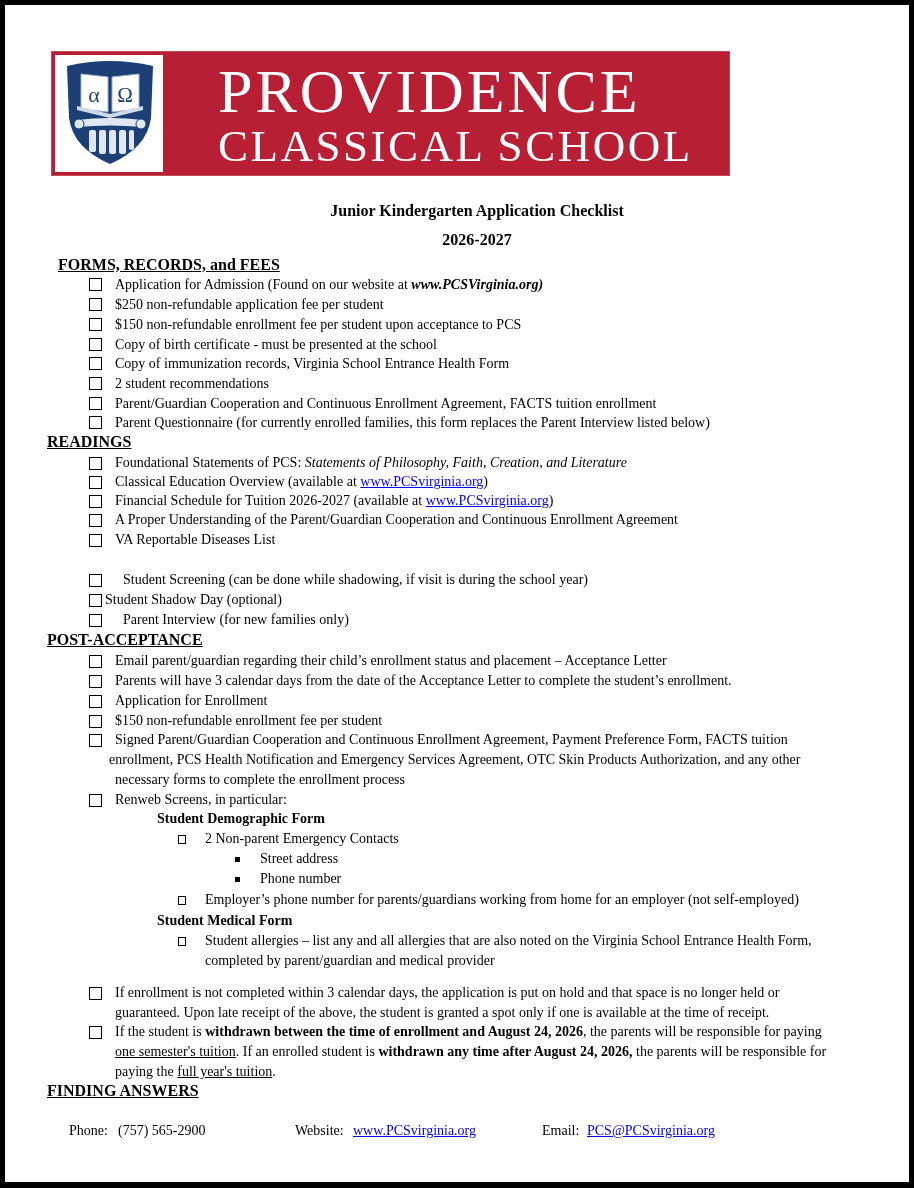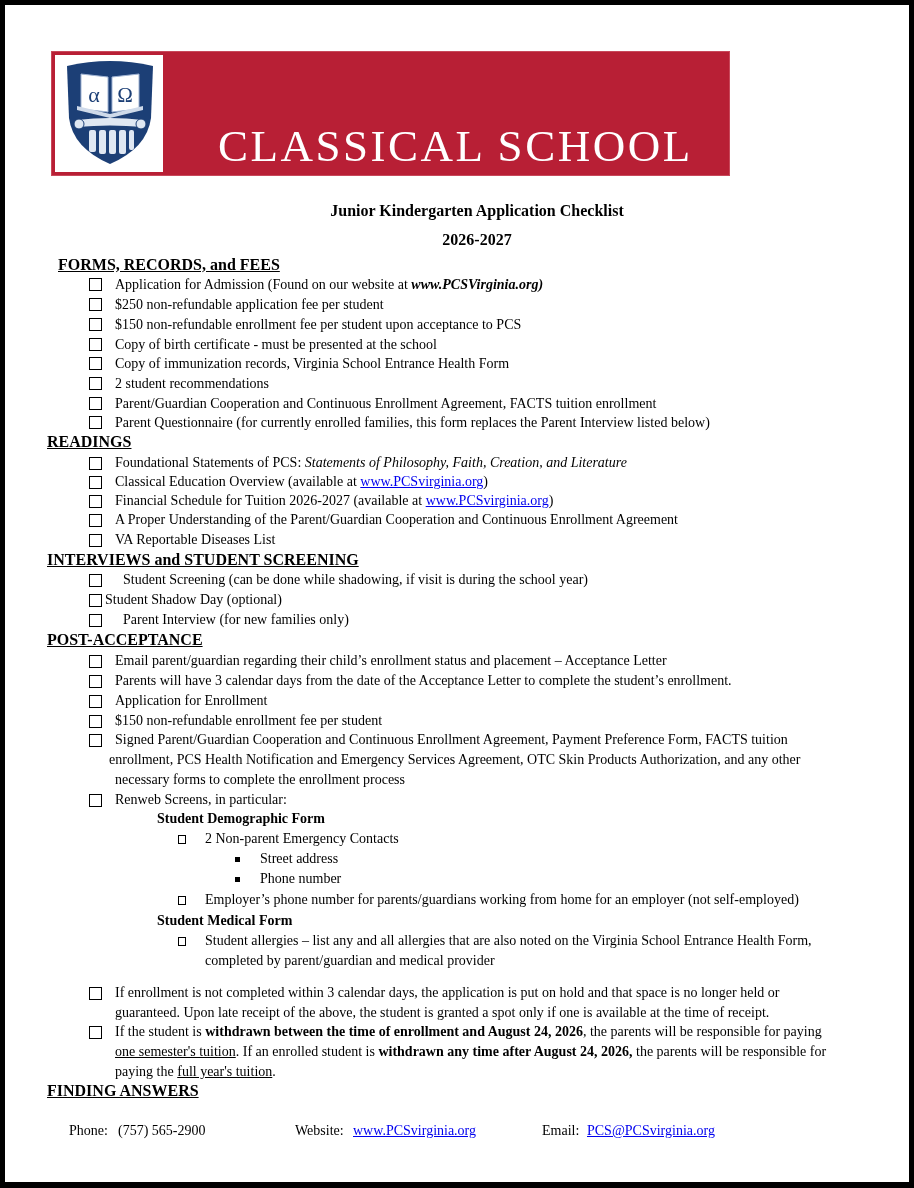--- a/index.html
+++ b/index.html
@@ -51,20 +51,21 @@
         <path d="M14 60 Q47 56 80 60 L80 67 Q47 64 14 67 Z" fill="#dfe7f2"></path>
         <circle cx="16" cy="64" r="5" fill="#dfe7f2" stroke="#1c3f76" stroke-width="1"></circle>
         <circle cx="78" cy="64" r="5" fill="#dfe7f2" stroke="#1c3f76" stroke-width="1"></circle>
         <rect x="26" y="70" width="7" height="22" rx="2" fill="#dfe7f2"></rect>
         <rect x="36" y="70" width="7" height="24" rx="2" fill="#dfe7f2"></rect>
         <rect x="46" y="70" width="7" height="24" rx="2" fill="#dfe7f2"></rect>
         <rect x="56" y="70" width="7" height="24" rx="2" fill="#dfe7f2"></rect>
         <rect x="66" y="70" width="5" height="20" rx="2" fill="#dfe7f2"></rect>
       </svg>
     </div>
+    <div class="logo-line1">PROVIDENCE</div>
     <div class="logo-line2">CLASSICAL SCHOOL</div>
   </div>
 
   <div class="title t1">Junior Kindergarten Application Checklist</div>
   <div class="title t2">2026-2027</div>
 
   <div class="sec" style="left:58px;top:257px;">FORMS, RECORDS, and FEES</div>
 
   <div>
     <div>
@@ -126,21 +127,20 @@
     <div>
       <span class="cb" style="left:89px;top:514px;"></span>
       <span class="txt" style="left:115px;top:510px;">A Proper Understanding of the Parent/Guardian Cooperation and Continuous Enrollment Agreement</span>
     </div>
     <div>
       <span class="cb" style="left:89px;top:534px;"></span>
       <span class="txt" style="left:115px;top:530px;">VA Reportable Diseases List</span>
     </div>
   </div>
 
-  <div class="sec" style="left:47px;top:552px;">INTERVIEWS and STUDENT SCREENING</div>
   <div>
     <div>
       <span class="cb" style="left:89px;top:574px;"></span>
       <span class="txt" style="left:123px;top:570px;">Student Screening (can be done while shadowing, if visit is during the school year)</span>
     </div>
     <div>
       <span class="cb" style="left:89px;top:594px;"></span>
       <span class="txt" style="left:105px;top:590px;">Student Shadow Day (optional)</span>
     </div>
     <div>

